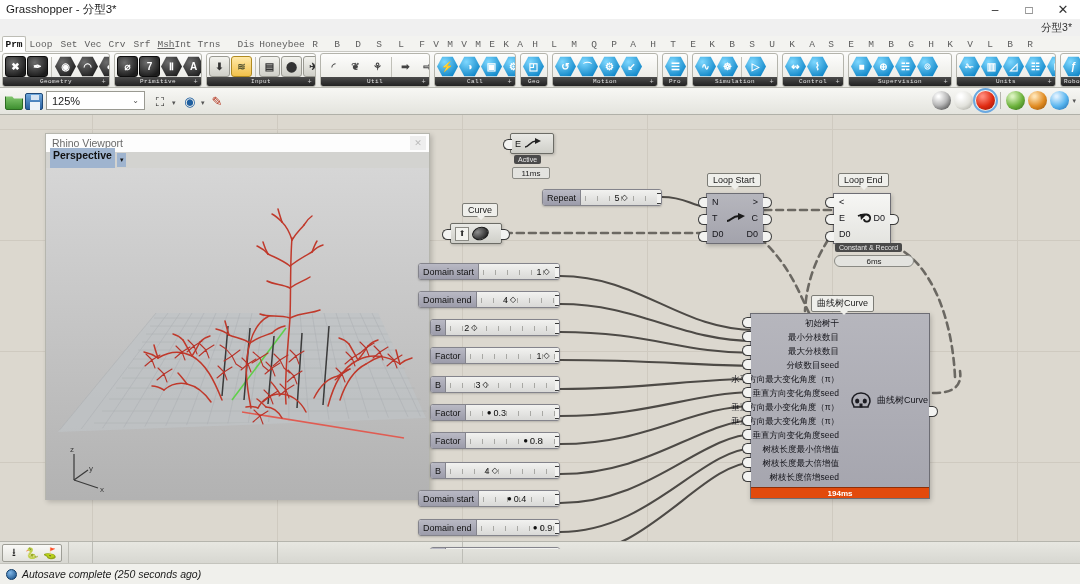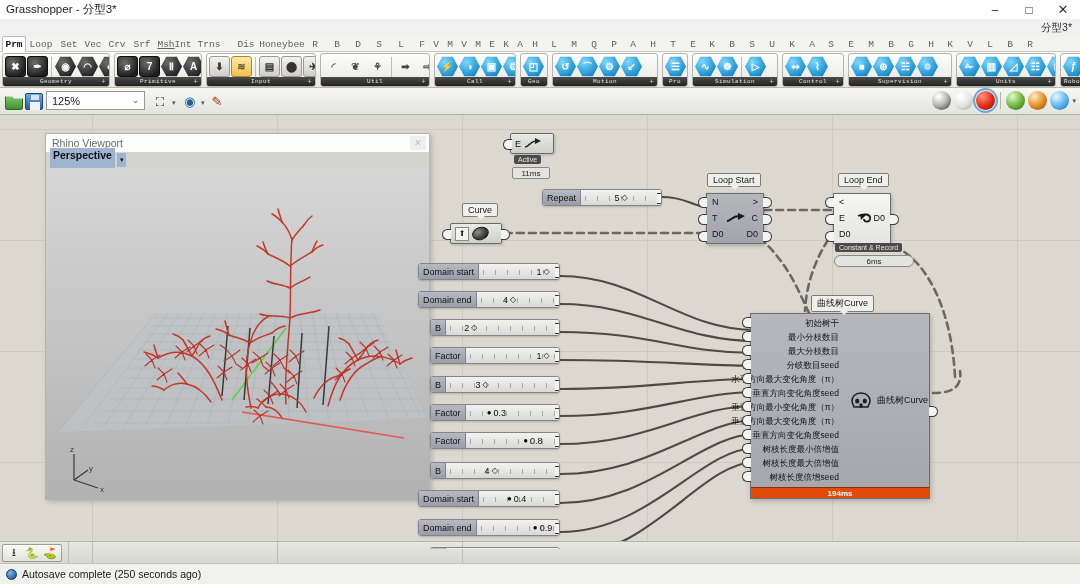--- a/index.html
+++ b/index.html
@@ -307,21 +307,21 @@
   .statusbar {
     position: absolute; top: 563px; left: 0; width: 1080px; height: 21px;
     background: #f0f0ec; border-top: 1px solid #c4c4bd;
     display: flex; align-items: center; padding-left: 6px; gap: 5px;
   }
   .status-dot {
     width: 11px; height: 11px; border-radius: 50%;
     background: radial-gradient(circle at 35% 30%, #7fb7e8, #13497f);
     border: 1px solid #0d3a66; flex: none;
   }
-  .status-text { font-size: 10.5px; color: #1a1a1a; }
+  .status-text { font-size: 10.5px; color: #1a1a1a; font-style: italic; }
   svg { display: block; }
 </style>
 </head>
 <body>
 
 <div id="app">
 
   <div class="titlebar">
     <div class="title">Grasshopper - 分型3*</div>
     <div class="winbtns">

